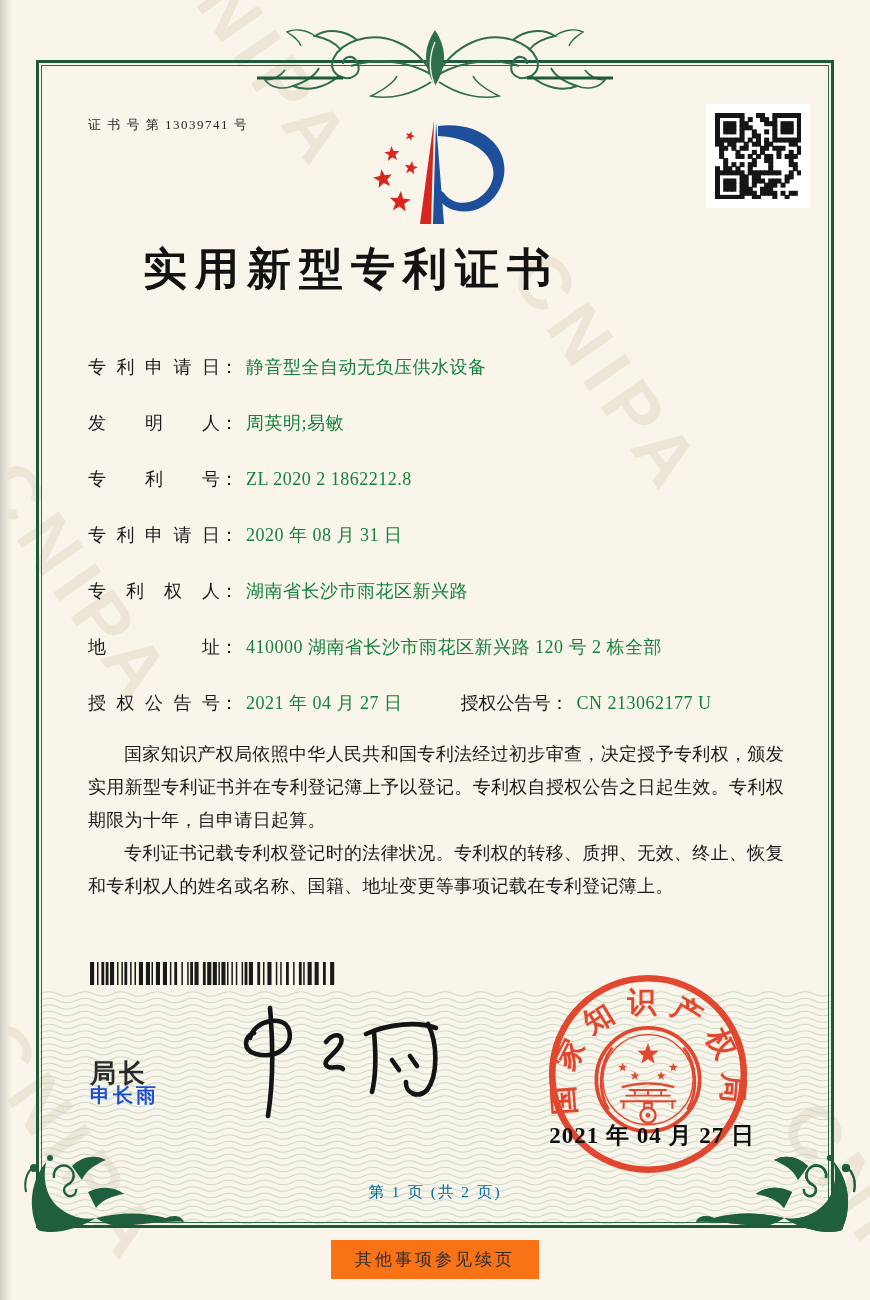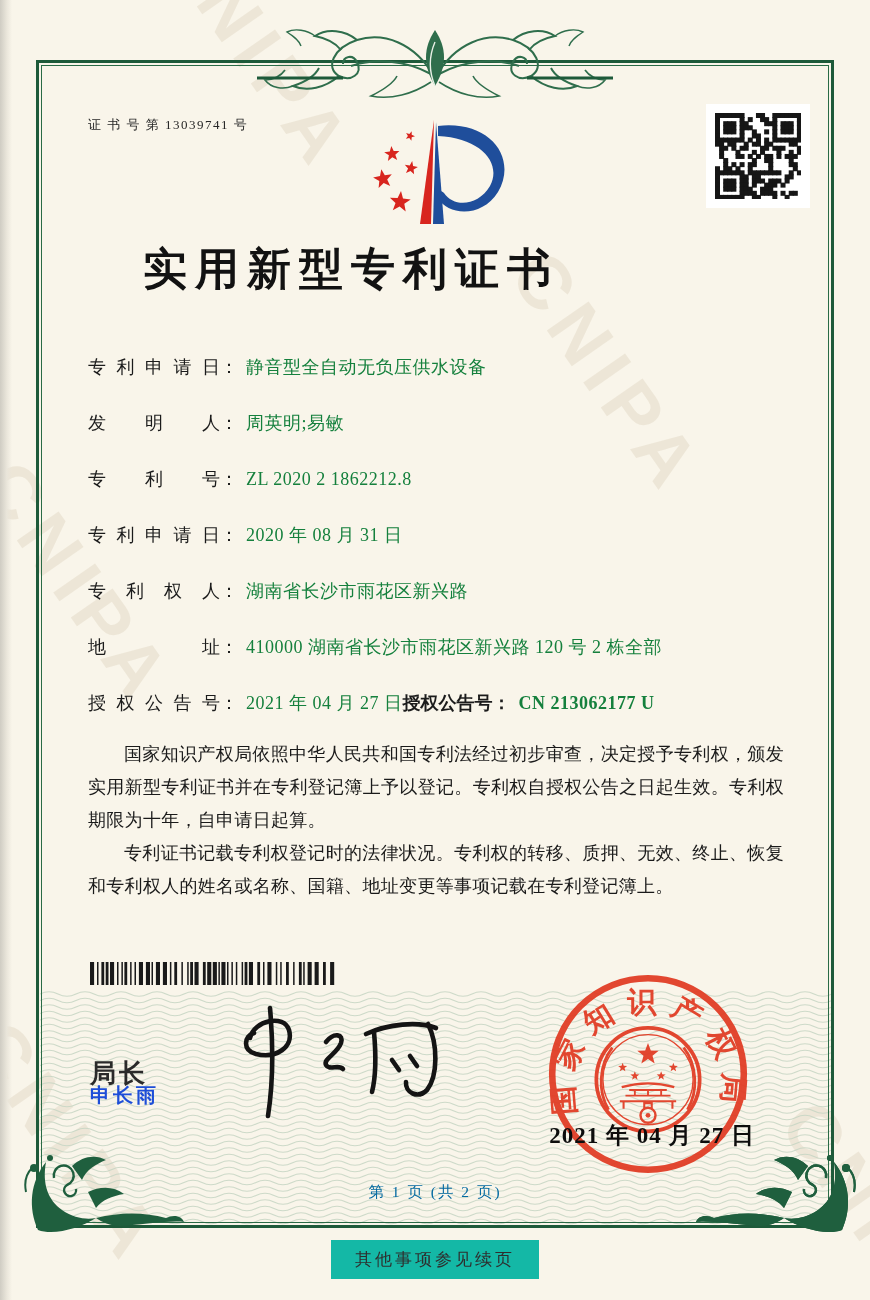--- a/index.html
+++ b/index.html
@@ -30,36 +30,36 @@
           display:flex;align-items:center;justify-content:center;}
   #logo{left:338px;top:110px;}
   #title{left:0;top:240px;width:702px;text-align:center;font-size:44px;font-weight:bold;
          letter-spacing:8px;color:#121212;}
   #fields{left:88px;top:354px;right:50px;font-size:18px;}
   .frow{margin-bottom:30px;line-height:26px;white-space:nowrap;}
   .flabel{display:inline-block;width:132px;text-align:justify;text-align-last:justify;
           text-justify:inter-character;vertical-align:top;color:#1b1b1b;}
   .fcolon{margin-right:8px;}
   .fvalue{letter-spacing:0.5px;color:#15803d;}
-  .fpair2{font-weight:bold;}
+  .fpair2{margin-left:58px;}
   #paras{left:88px;top:738px;width:696px;font-size:18px;line-height:33px;
          text-align:justify;color:#1a1a1a;}
   #paras p{margin:0;text-indent:2em;letter-spacing:0.3px;}
   #barcode{left:90px;top:962px;}
   #sig-title{left:90px;top:1040px;font-family:Liberation Sans, sans-serif;
              font-size:26px;font-weight:600;color:#2a2a2a;letter-spacing:3px;margin-top:16px;}
   #sig-name{left:90px;top:1082px;font-family:"Liberation Sans","DejaVu Sans",sans-serif;
             font-size:20px;font-weight:600;color:#1d4ed8;letter-spacing:3px;text-align:center;}
   #signature{left:222px;top:1002px;}
   #seal{left:540px;top:966px;opacity:0.93;}
   #seal-date{left:532px;top:1120px;width:240px;text-align:center;font-size:23px;
              font-weight:600;color:#0d0d0d;letter-spacing:1px;z-index:6;}
   #page-info{left:0;top:1182px;width:870px;text-align:center;font-size:15.5px;
              letter-spacing:2px;color:#0369a1;}
-  #footer-note{left:50%;top:1240px;transform:translateX(-50%);background:#14b8a6;
+  #footer-note{left:50%;top:1240px;transform:translateX(-50%);background:#f97316;
                padding:8px 24px;font-size:17px;letter-spacing:3px;color:#2e2e2e;}
 </style>
 </head>
 <body>
 
 <div id="page">
 
   <div class="scan-edge"></div>
 
   <div class="wm" style="left:120px;top:6px;">CNIPA</div>

